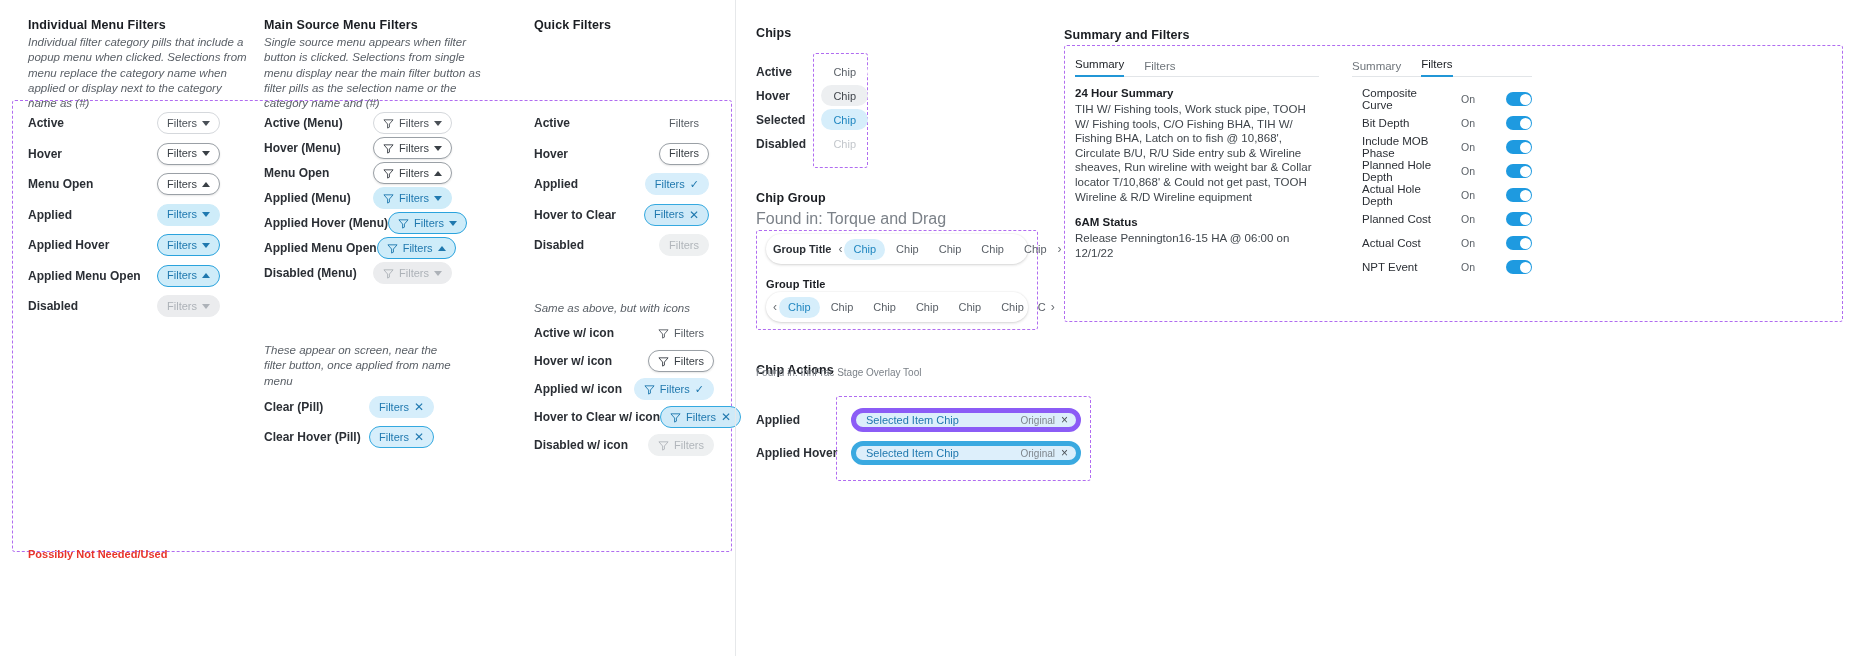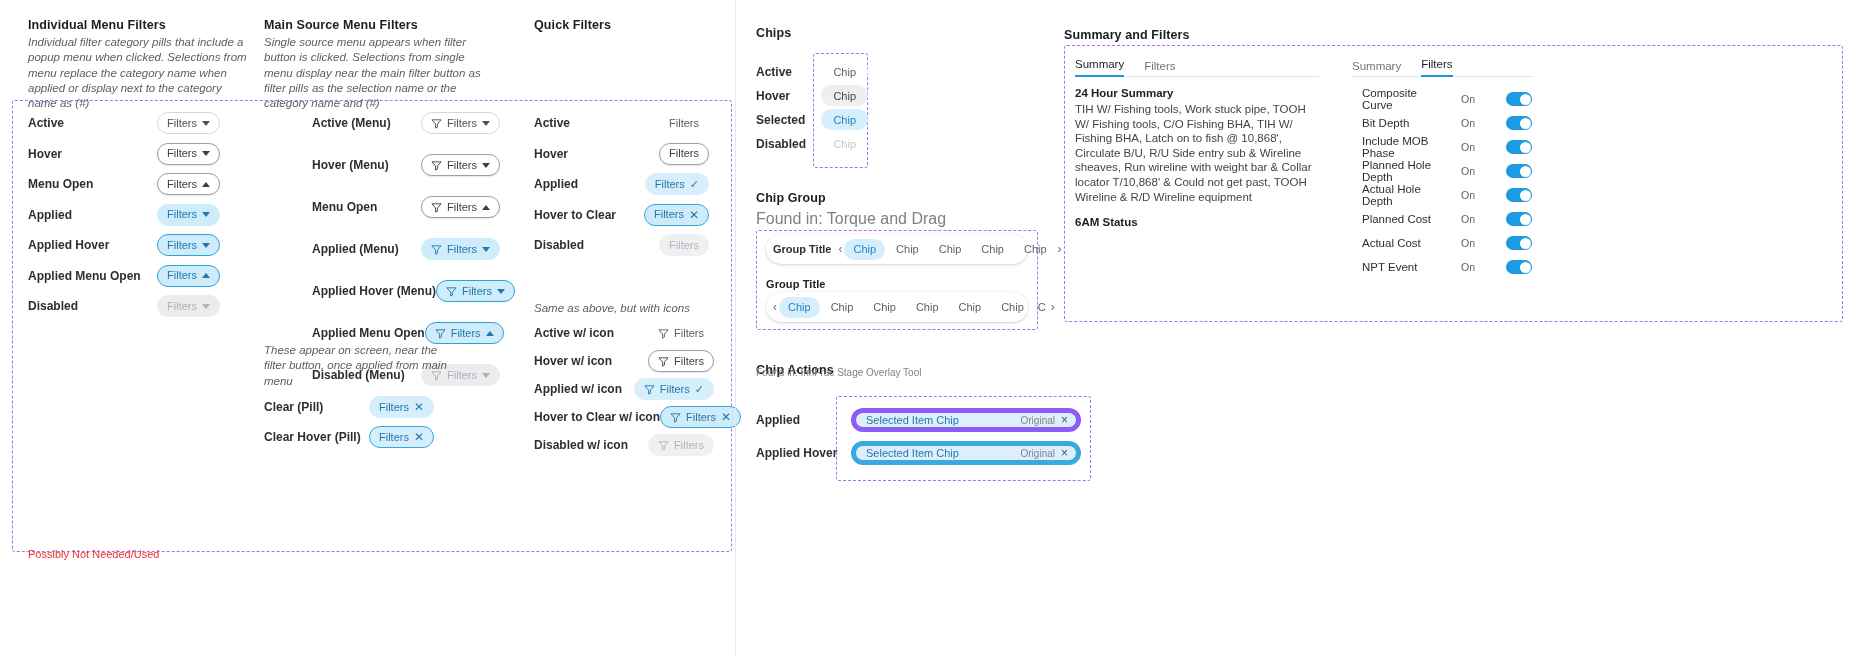--- a/index.html
+++ b/index.html
@@ -105,21 +105,21 @@
   .panel-h { font-size:11.5px; font-weight:700; color:#1b1e23; }
   .panel-p { font-size:11.5px; color:#3f454b; line-height:14.6px; }
 
   
   .trow { display:flex; align-items:center; height:24px;gap:24px; }
   .trow .tl { font-size:11.5px; color:#2b2f35; }
   .trow .tstate { font-size:10.5px; color:#5b6168; margin-left:auto; margin-right:7px; }
   .toggle { width:26px; height:14px; border-radius:7px; background:#1e9ae0; position:relative; flex:none; cursor:pointer; }
   .toggle .knob { position:absolute; top:1.5px; right:1.5px; width:11px; height:11px; border-radius:50%; background:#fff; }
 
-  .redtext { position:absolute; font-size:11px; font-weight:400; color:#e8342b; }
+  .redtext { position:absolute; font-size:11px; font-weight:700; color:#e8342b; }
 </style>
 </head>
 <body>
 
 <div class="dashed" style="position:absolute;left:12px;top:100px;width:720px;height:452px;"></div>
 
 <div class="col" style="left:28px; top:18px; width:222px;">
   <div class="sec-title">Individual Menu Filters</div>
   <div class="sec-desc">Individual filter category pills that include a popup menu when clicked. Selections from menu replace the category name when applied or display next to the category name as (#)</div>
 </div>
@@ -175,21 +175,21 @@
       <i class="caret down"></i>
     </span>
   </div>
 </div>
 
 <div class="col" style="left:264px; top:18px; width:230px;">
   <div class="sec-title">Main Source Menu Filters</div>
   <div class="sec-desc">Single source menu appears when filter button is clicked. Selections from single menu display near the main filter button as filter pills as the selection name or the category name and (#)</div>
 </div>
 
-<div class="rows" style="position:absolute;left:264px;top:112px;width:188px;gap:20px;margin-left:48px;">
+<div class="rows" style="position:absolute;left:264px;top:112px;width:188px;gap:3px;">
   <div class="row" style="height:22px;">
     <span class="row-label">Active (Menu)</span>
     <span class="pill p-active" style="margin-left:auto;">
       <svg class="funnel" viewBox="0 0 12 12">
           <path d="M1 2h10L7 6.6V10L5 11V6.6z" fill="none" stroke="currentColor" stroke-width="1"></path>
         </svg>
       <span class="cap">Filters</span>
       <i class="caret down"></i>
     </span>
   </div>
@@ -248,21 +248,21 @@
     <span class="pill p-disabled" style="margin-left:auto;">
       <svg class="funnel" viewBox="0 0 12 12">
           <path d="M1 2h10L7 6.6V10L5 11V6.6z" fill="none" stroke="currentColor" stroke-width="1"></path>
         </svg>
       <span class="cap">Filters</span>
       <i class="caret down"></i>
     </span>
   </div>
 </div>
 
-<div class="note" style="position:absolute;left:264px;top:343px;width:192px;">These appear on screen, near the filter button, once applied from main menu</div>
+<div class="note" style="position:absolute;left:264px;top:343px;width:192px;">These appear on screen, near the filter button, once applied from name menu</div>
 
 <div class="rows" style="position:absolute;left:264px;top:396px;width:170px;gap:8px;">
   <div class="row" style="height:22px;">
     <span class="row-label">Clear (Pill)</span>
     <span class="pill p-clearpill" style="margin-left:auto;">
       <span class="cap">Filters</span>
       <span class="xmark">✕</span>
     </span>
   </div>
   <div class="row" style="height:22px;">
@@ -457,20 +457,21 @@
     <div class="tab">Filters</div>
   </div>
   <div class="tabrule"></div>
 
   <div style="margin-top:10px;">
     <div class="panel-h">24 Hour Summary</div>
     <div class="panel-p" style="margin-top:3px;">TIH W/ Fishing tools, Work stuck pipe, TOOH W/ Fishing tools, C/O Fishing BHA, TIH W/ Fishing BHA, Latch on to fish @ 10,868', Circulate B/U, R/U Side entry sub &amp; Wireline sheaves, Run wireline with weight bar &amp; Collar locator T/10,868' &amp; Could not get past, TOOH Wireline &amp; R/D Wireline equipment</div>
   </div>
   <div style="margin-top:12px;">
     <div class="panel-h">6AM Status</div>
+    <div class="panel-p" style="margin-top:3px;">Release Pennington16-15 HA @ 06:00 on 12/1/22</div>
   </div>
 </div>
 
 <div style="position:absolute;left:1352px;top:58px;width:180px;">
   <div class="tabs">
     <div class="tab">Summary</div>
     <div class="tab sel">Filters</div>
   </div>
   <div class="tabrule"></div>
 </div>

